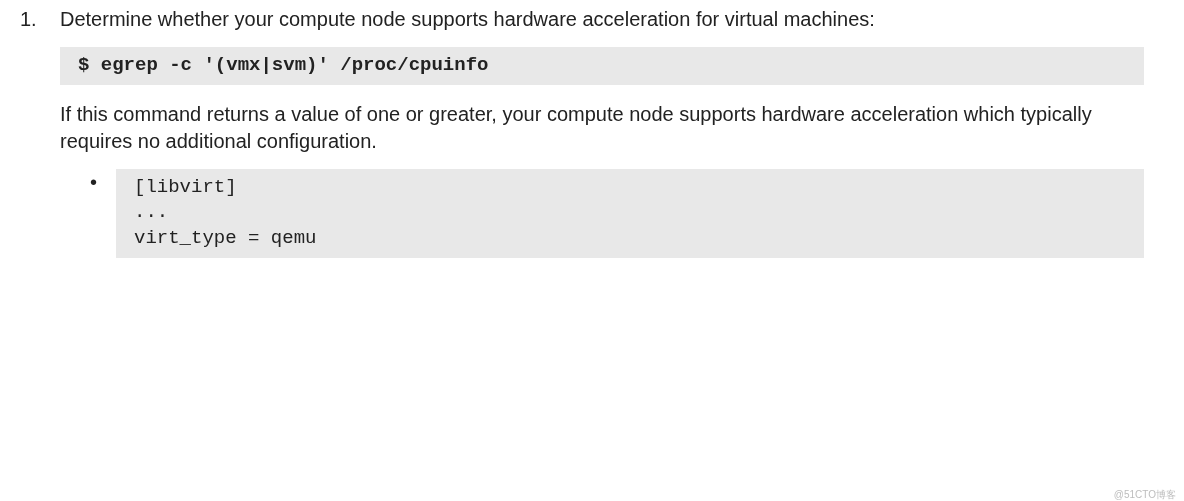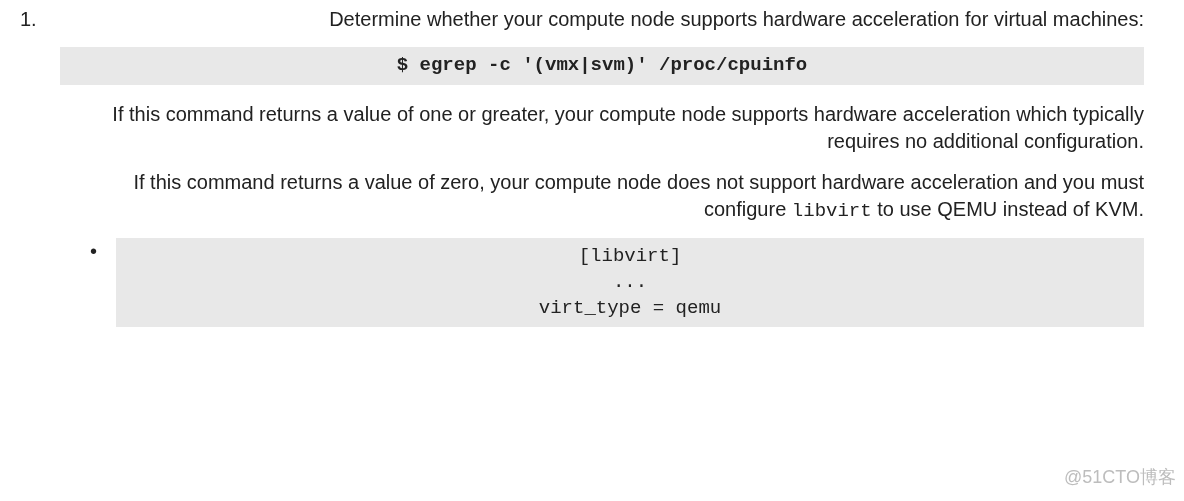--- a/index.html
+++ b/index.html
@@ -28,34 +28,32 @@
     padding-left: 40px;
   }
   .step-num {
     position: absolute;
     left: 0;
     top: 0;
     font-weight: 400;
   }
   p.para {
     margin: 0 0 14px 0;
-    text-align: right;
   }
   .italic {
   }
   pre.codeblock {
     background: #e8e8e8;
     margin: 10px 0 16px 0;
-    padding: 6px 24px;
+    padding: 6px 18px;
     font-family: "Courier New", Courier, monospace;
     font-size: 19px;
     font-weight: 700;
     white-space: pre;
     overflow: hidden;
-    text-align: center;
   }
   pre.codeblock.normalwt {
     font-weight: 400;
   }
   code.inline {
     font-family: "Courier New", Courier, monospace;
     font-size: 19px;
   }
   ul.sub {
     list-style: none;
@@ -70,22 +68,22 @@
   ul.sub > li .bullet-dot {
     position: absolute;
     left: 0;
     top: 0;
     font-size: 20px;
     line-height: 1.35;
   }
   .watermark {
     position: absolute;
     right: 8px;
-    bottom: 12px;
-    font-size: 18px;
+    bottom: 0;
+    font-size: 10px;
     color: #bdbdbd;
     font-family: "Segoe UI", Arial, sans-serif;
   }
 </style>
 </head>
 <body>
 
 <div class="page">
 
   <ol class="step-list">
@@ -93,23 +91,20 @@
       <span class="step-num">1.</span>
 
       <p class="para">Determine whether your compute node supports hardware acceleration for virtual machines:</p>
 
       <pre class="codeblock">$ egrep -c '(vmx|svm)' /proc/cpuinfo</pre>
 
       <p class="para">
         <span>If this command returns a value of </span><span class="italic">one or greater</span><span>, your compute node supports hardware acceleration which typically requires no additional configuration.</span>
       </p>
 
-      <p class="para">
-        <span>If this command returns a value of </span><span class="italic">zero</span><span>, your compute node does not support hardware acceleration and you must configure </span><code class="inline">libvirt</code><span> to use QEMU instead of KVM.</span>
-      </p>
 
       <ul class="sub">
         <li>
           <span class="bullet-dot">•</span>
           <pre class="codeblock normalwt">[libvirt]
 ...
 virt_type = qemu</pre>
         </li>
       </ul>
 

